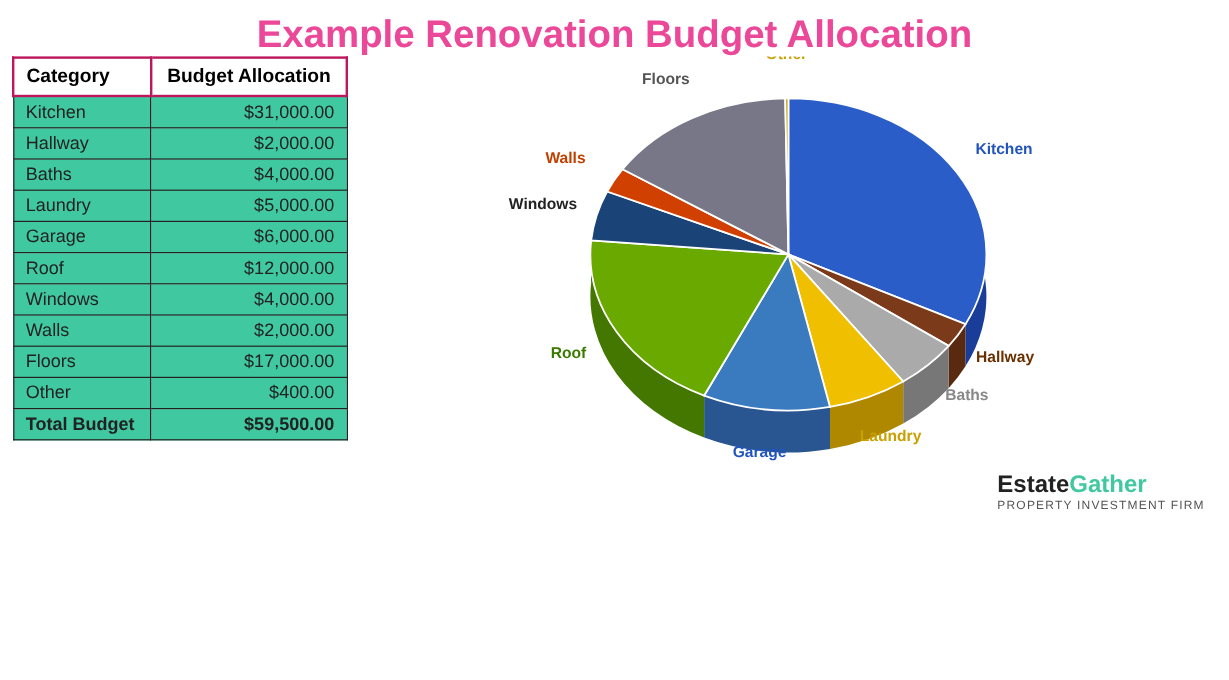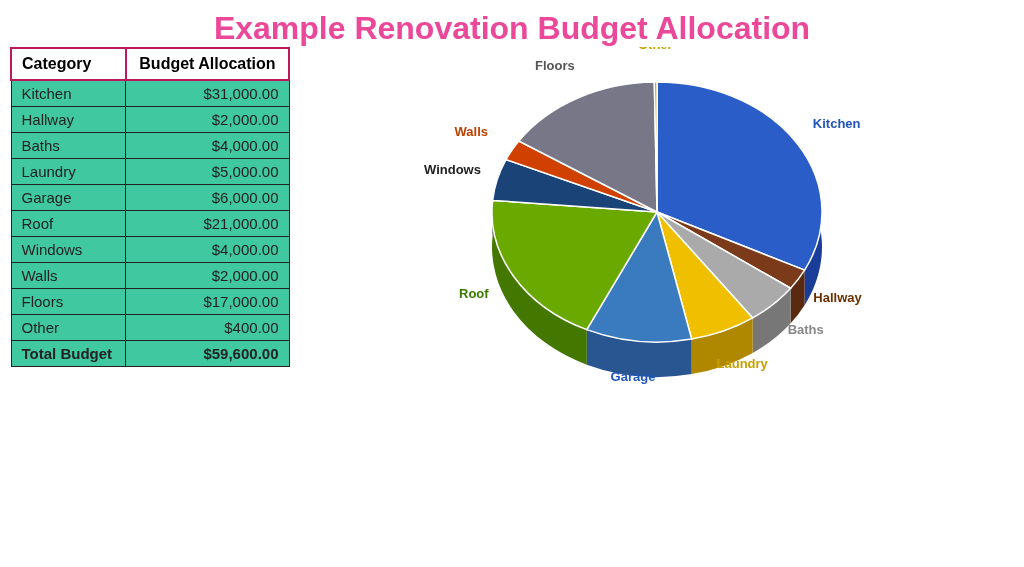--- a/index.html
+++ b/index.html
@@ -112,21 +112,21 @@
         <tr>
           <td>Laundry</td>
           <td>$5,000.00</td>
         </tr>
         <tr>
           <td>Garage</td>
           <td>$6,000.00</td>
         </tr>
         <tr>
           <td>Roof</td>
-          <td>$21,000.00</td>
+          <td>$12,000.00</td>
         </tr>
         <tr>
           <td>Windows</td>
           <td>$4,000.00</td>
         </tr>
         <tr>
           <td>Walls</td>
           <td>$2,000.00</td>
         </tr>
         <tr>
@@ -134,21 +134,21 @@
           <td>$17,000.00</td>
         </tr>
         <tr>
           <td>Other</td>
           <td>$400.00</td>
         </tr>
       </tbody>
     <tfoot>
       <tr class="total-row">
         <td>Total Budget</td>
-        <td>$59,600.00</td>
+        <td>$59,500.00</td>
       </tr>
     </tfoot>
   </table>
 
   <div class="chart-area">
     <div class="chart-container">
       <svg id="pie-svg" width="500" height="370" viewBox="0 0 500 370">
           <path d="M 245 35 A 165 130 0 0 1 392.5608285725933 223.16873325696122 L 392.5608285725933 258.1687332569612 A 165 130 0 0 0 245 70 Z" fill="#1a3d99"></path>
           <path d="M 392.5608285725933 223.16873325696122 A 165 130 0 0 1 378.6454955504222 241.24078566252098 L 378.6454955504222 276.240785662521 A 165 130 0 0 0 392.5608285725933 258.1687332569612 Z" fill="#5a2a10"></path>
           <path d="M 378.6454955504222 241.24078566252098 A 165 130 0 0 1 340.6762386476486 270.913468389046 L 340.6762386476486 305.913468389046 A 165 130 0 0 0 378.6454955504222 276.240785662521 Z" fill="#777777"></path>
@@ -175,14 +175,18 @@
           <text x="330.16934773454835" y="317.2699279452469" text-anchor="middle" dominant-baseline="middle" font-size="13" font-weight="bold" fill="#c8a000" font-family="Arial, sans-serif">Laundry</text>
           <text x="220.9871141514149" y="330.32096730097004" text-anchor="middle" dominant-baseline="middle" font-size="13" font-weight="bold" fill="#2255bb" font-family="Arial, sans-serif">Garage</text>
           <text x="61.80962096228444" y="247.80874065502232" text-anchor="middle" dominant-baseline="middle" font-size="13" font-weight="bold" fill="#3a7a00" font-family="Arial, sans-serif">Roof</text>
           <text x="40.48663138423666" y="123.46061190960586" text-anchor="middle" dominant-baseline="middle" font-size="13" font-weight="bold" fill="#222" font-family="Arial, sans-serif">Windows</text>
           <text x="59.29821957641943" y="85.7396729573983" text-anchor="middle" dominant-baseline="middle" font-size="13" font-weight="bold" fill="#c04000" font-family="Arial, sans-serif">Walls</text>
           <text x="142.89230542543197" y="19.33943224668741" text-anchor="middle" dominant-baseline="middle" font-size="13" font-weight="bold" fill="#555" font-family="Arial, sans-serif">Floors</text>
           <text x="243.2810957427641" y="-1.394488801354555" text-anchor="middle" dominant-baseline="middle" font-size="13" font-weight="bold" fill="#c8a000" font-family="Arial, sans-serif">Other</text>
         </svg>
     </div>
 
+    <div class="brand" style="position:absolute;bottom:0px;right:10px;">
+      <span style="font-size:20px;font-weight:bold;color:#222;">Estate</span><span style="font-size:20px;font-weight:bold;color:#40c9a0;">Gather</span>
+      <span class="brand-sub">PROPERTY INVESTMENT FIRM</span>
+    </div>
   </div>
 </div>
 
 </body></html>

